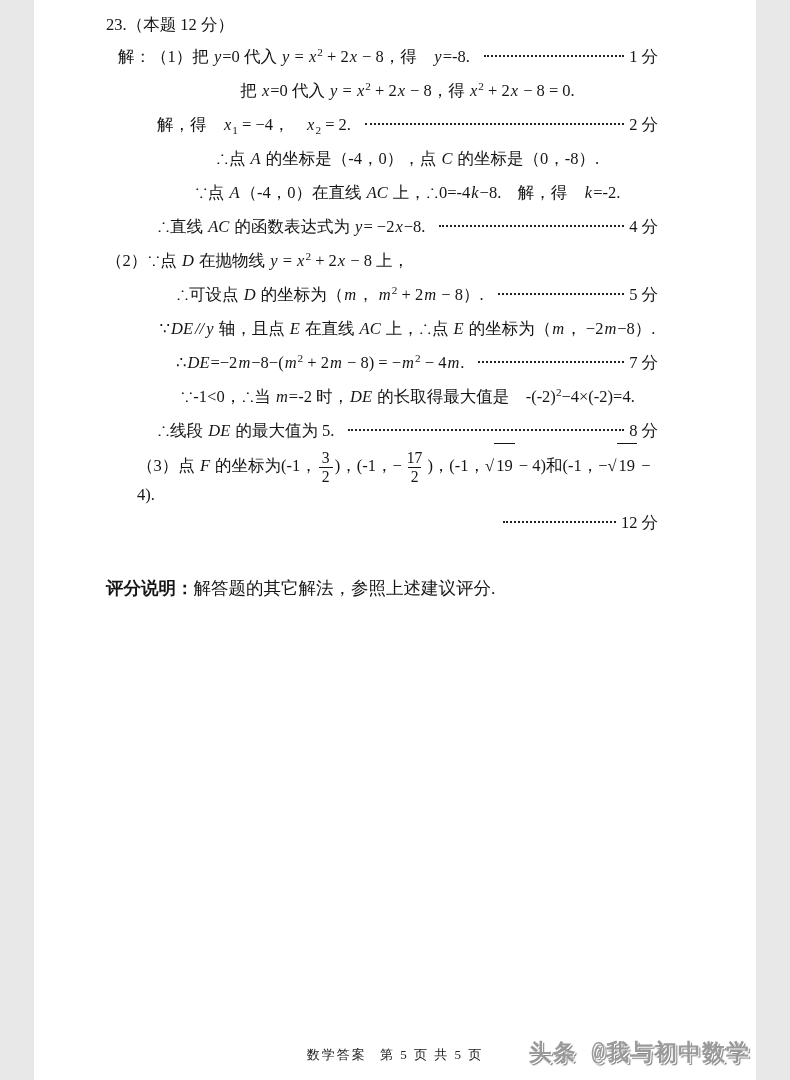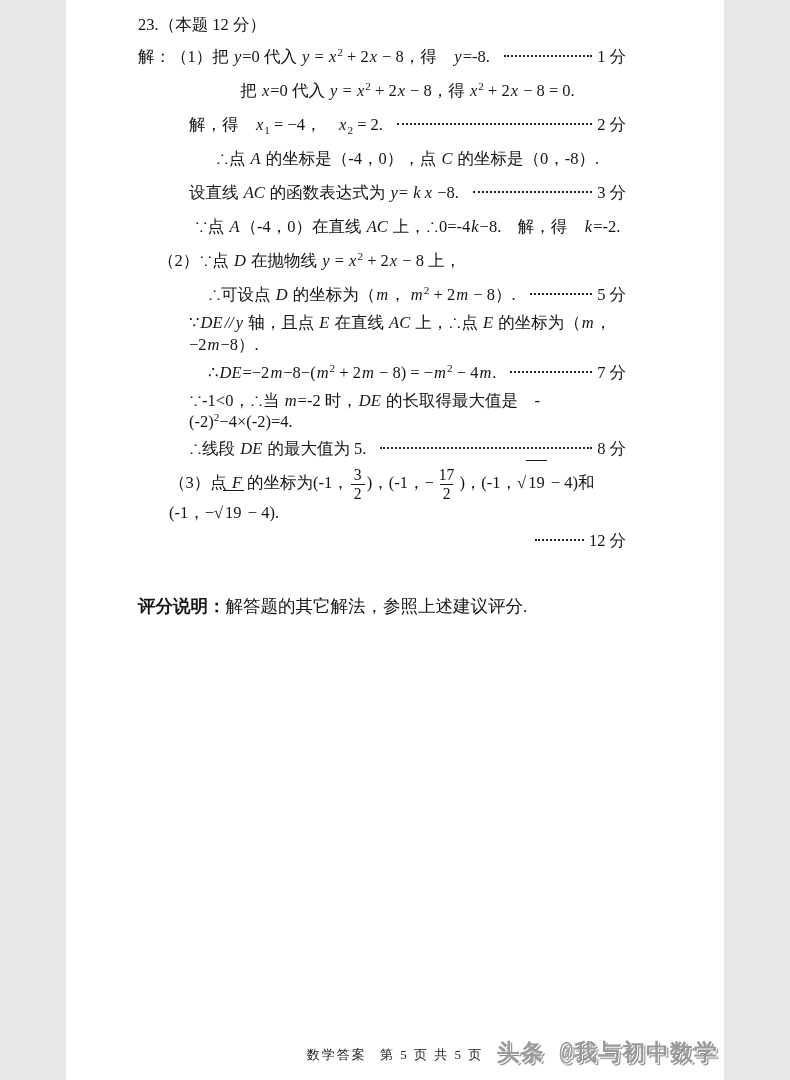--- a/index.html
+++ b/index.html
@@ -1,32 +1,32 @@
 <!DOCTYPE html>
 <html><head>
 <meta charset="utf-8">
 <style>
   html,body{margin:0;padding:0;background:#e8e8e8;}
   .page{
-    width:658px;height:1080px;margin:0 auto;background:#ffffff;
+    width:722px;height:1080px;margin:0 auto;background:#ffffff;
     position:relative;overflow:hidden;
     font-family:"Liberation Serif","DejaVu Serif",serif;
     color:#151515;font-size:16.5px;
   }
   .content-col{position:absolute;left:72px;top:10px;right:98px;}
   .prob-header{min-height:30px;display:flex;align-items:center;}
   .line{display:flex;align-items:center;min-height:34px;}
   .line .content{white-space:pre-wrap;}
   .seg-c{white-space:pre-wrap;}
   .seg-m{font-style:italic;white-space:pre-wrap;padding:0 1px;}
   .line sup{font-size:0.68em;line-height:0;}
   .line sub{font-size:0.68em;line-height:0;}
   
-  .ind-a{margin-left:0;}
-  .ind-b{margin-left:20px;}
+  .ind-a{margin-left:12px;}
+  .ind-b{}
   .ind-c{margin-left:51px;justify-content:center;}
   .ind-d{margin-left:70px;}
   .ind-e{margin-left:31px;}
   .ind-f{margin-left:383px;}
   .tall{min-height:58px;}
   .dot-leader{
     flex:1 1 auto;min-width:26px;height:0;
     border-bottom:2.6px dotted #222;
     align-self:center;margin:0 5px 0 14px;transform:translateY(-1px);
   }
@@ -74,26 +74,26 @@
         </div>
         <div class="line ind-c">
           <span class="content"><span class="seg-c">解，得　</span><span class="seg-m">x</span><sub>1</sub><span class="seg-c"> = −4，　</span><span class="seg-m">x</span><sub>2</sub><span class="seg-c"> = 2.</span></span>
           <span class="dot-leader"></span>
           <span class="score">2 分</span>
         </div>
         <div class="line ind-c">
           <span class="content"><span class="seg-c">∴点 </span><span class="seg-m">A</span><span class="seg-c"> 的坐标是（-4，0），点 </span><span class="seg-m">C</span><span class="seg-c"> 的坐标是（0，-8）.</span></span>
         </div>
         <div class="line ind-c">
-          <span class="content"><span class="seg-c">设直线 </span><span class="seg-m">AC</span><span class="seg-c"> 的函数表达式为 </span><span class="seg-m">y</span><span class="seg-c">= </span><span class="seg-m">k x</span><span class="seg-c"> −8.</span></span>
-          <span class="dot-leader"></span>
-          <span class="score">3 分</span>
+          <span class="content"><span class="seg-c">∵点 </span><span class="seg-m">A</span><span class="seg-c">（-4，0）在直线 </span><span class="seg-m">AC</span><span class="seg-c"> 上，∴0=-4</span><span class="seg-m">k</span><span class="seg-c">−8.　解，得　</span><span class="seg-m">k</span><span class="seg-c">=-2.</span></span>
         </div>
         <div class="line ind-c">
-          <span class="content"><span class="seg-c">∵点 </span><span class="seg-m">A</span><span class="seg-c">（-4，0）在直线 </span><span class="seg-m">AC</span><span class="seg-c"> 上，∴0=-4</span><span class="seg-m">k</span><span class="seg-c">−8.　解，得　</span><span class="seg-m">k</span><span class="seg-c">=-2.</span></span>
+          <span class="content"><span class="seg-c">∴直线 </span><span class="seg-m">AC</span><span class="seg-c"> 的函数表达式为 </span><span class="seg-m">y</span><span class="seg-c">= −2</span><span class="seg-m">x</span><span class="seg-c">−8.</span></span>
+          <span class="dot-leader"></span>
+          <span class="score">4 分</span>
         </div>
         <div class="line ind-b">
           <span class="content"><span class="seg-c">（2）∵点 </span><span class="seg-m">D</span><span class="seg-c"> 在抛物线 </span><span class="seg-m">y</span><span class="seg-c"> = </span><span class="seg-m">x</span><sup>2</sup><span class="seg-c"> + 2</span><span class="seg-m">x</span><span class="seg-c"> − 8 上，</span></span>
         </div>
         <div class="line ind-d">
           <span class="content"><span class="seg-c">∴可设点 </span><span class="seg-m">D</span><span class="seg-c"> 的坐标为（</span><span class="seg-m">m</span><span class="seg-c">， </span><span class="seg-m">m</span><sup>2</sup><span class="seg-c"> + 2</span><span class="seg-m">m</span><span class="seg-c"> − 8）.</span></span>
           <span class="dot-leader"></span>
           <span class="score">5 分</span>
         </div>
         <div class="line ind-c">

